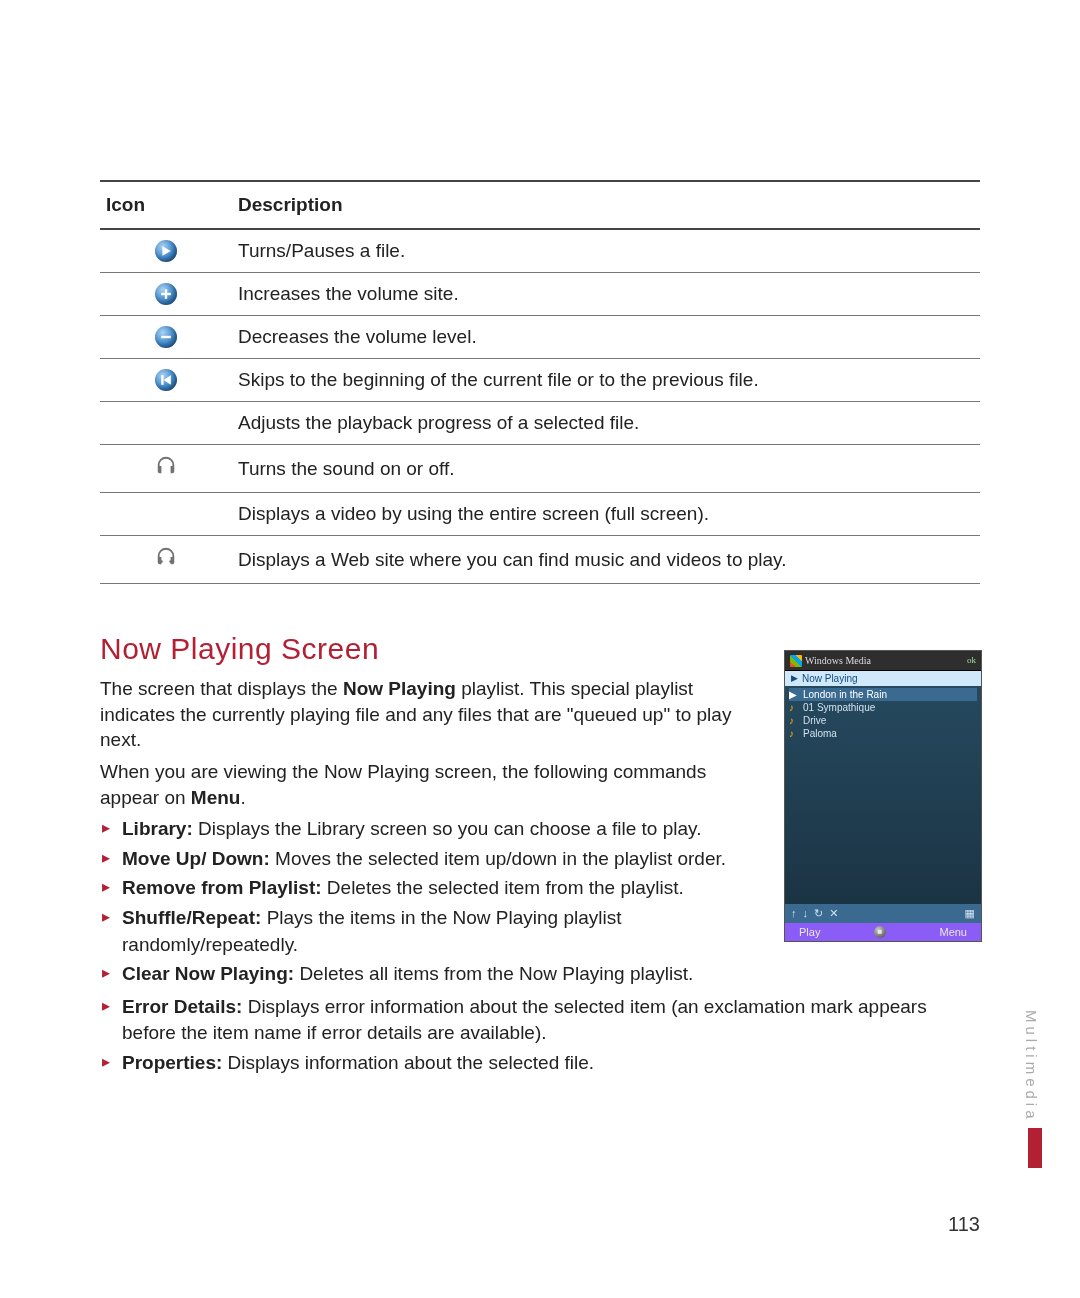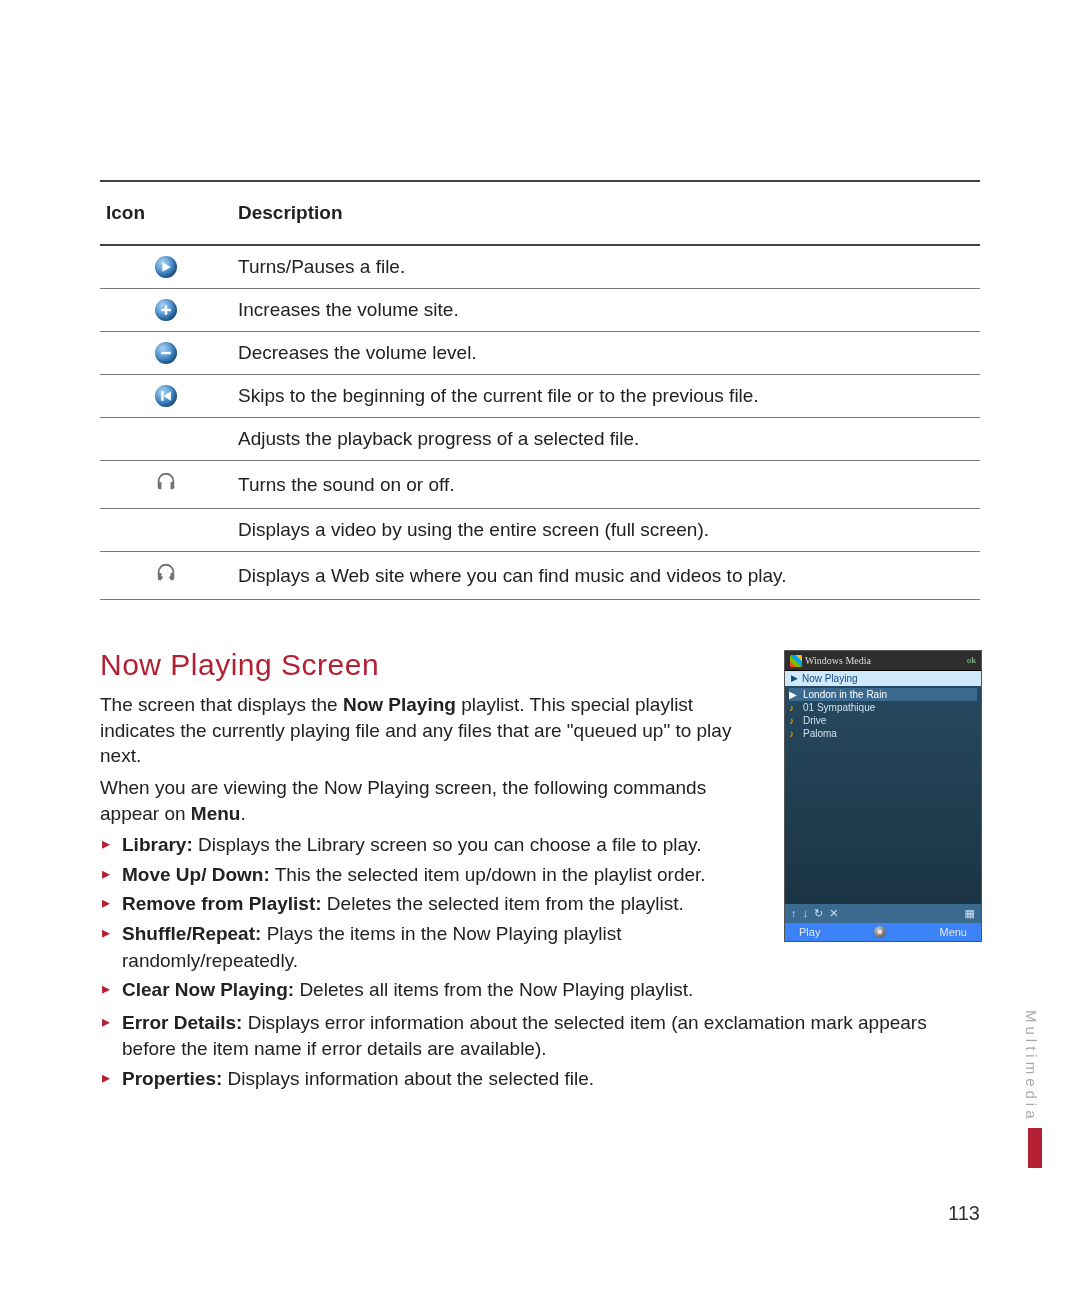--- a/index.html
+++ b/index.html
@@ -19,21 +19,21 @@
     color: #222;
   }
   table.icon-table {
     width: 100%;
     border-collapse: collapse;
     font-size: 19px;
   }
   table.icon-table th {
     text-align: left;
     font-weight: bold;
-    padding: 20px 6px;
+    padding: 12px 6px;
     border-top: 2px solid #444;
     border-bottom: 2px solid #444;
   }
   table.icon-table td {
     padding: 10px 6px;
     border-bottom: 1px solid #777;
     vertical-align: middle;
   }
   .col-icon {
     width: 120px;
@@ -158,21 +158,21 @@
   .ss-ctrl {
     background:#3a6a8f;
     padding:3px 6px;
     display:flex;
     gap:6px;
     font-size:11px;
     color:#cfe0ee;
     align-items:center;
   }
   .ss-menu {
-    background:#3b82f6;
+    background:#8b5cf6;
     color:#e8e8e8;
     display:flex;
     justify-content:space-between;
     padding:3px 14px;
     font-size:11px;
     align-items:center;
   }
   .ss-menu .stop {
     width:12px;height:12px;border-radius:50%;
     background: radial-gradient(circle at 35% 30%, #c8c8c8 0%, #6a6a6a 70%, #333 100%);
@@ -193,21 +193,21 @@
     position: absolute;
     right: 38px;
     top: 1128px;
     width: 14px;
     height: 40px;
     background: #b31f33;
   }
   .pagenum {
     position: absolute;
     right: 100px;
-    bottom: 73px;
+    bottom: 62px;
     font-size: 20px;
     color: #333;
   }
 </style>
 </head>
 <body>
 
 <div class="page">
 
   <table class="icon-table">
@@ -283,21 +283,21 @@
     <p>
       <span>The screen that displays the </span><b>Now Playing</b><span> playlist. This special playlist indicates the currently playing file and any files that are "queued up" to play next.</span>
     </p>
     <p>
       <span>When you are viewing the Now Playing screen, the following commands appear on </span><b>Menu</b><span>.</span>
     </p>
   </div>
 
   <ul class="cmd-list narrow">
     <li><b>Library:</b><span> Displays the Library screen so you can choose a file to play.</span></li>
-    <li><b>Move Up/ Down:</b><span> This the selected item up/down in the playlist order.</span></li>
+    <li><b>Move Up/ Down:</b><span> Moves the selected item up/down in the playlist order.</span></li>
     <li><b>Remove from Playlist:</b><span> Deletes the selected item from the playlist.</span></li>
     <li><b>Shuffle/Repeat:</b><span> Plays the items in the Now Playing playlist randomly/repeatedly.</span></li>
     <li><b>Clear Now Playing:</b><span> Deletes all items from the Now Playing playlist.</span></li>
   </ul>
   <ul class="cmd-list widen">
     <li><b>Error Details:</b><span> Displays error information about the selected item (an exclamation mark appears before the item name if error details are available).</span></li>
     <li><b>Properties:</b><span> Displays information about the selected file.</span></li>
   </ul>
 
   <div class="screenshot">

